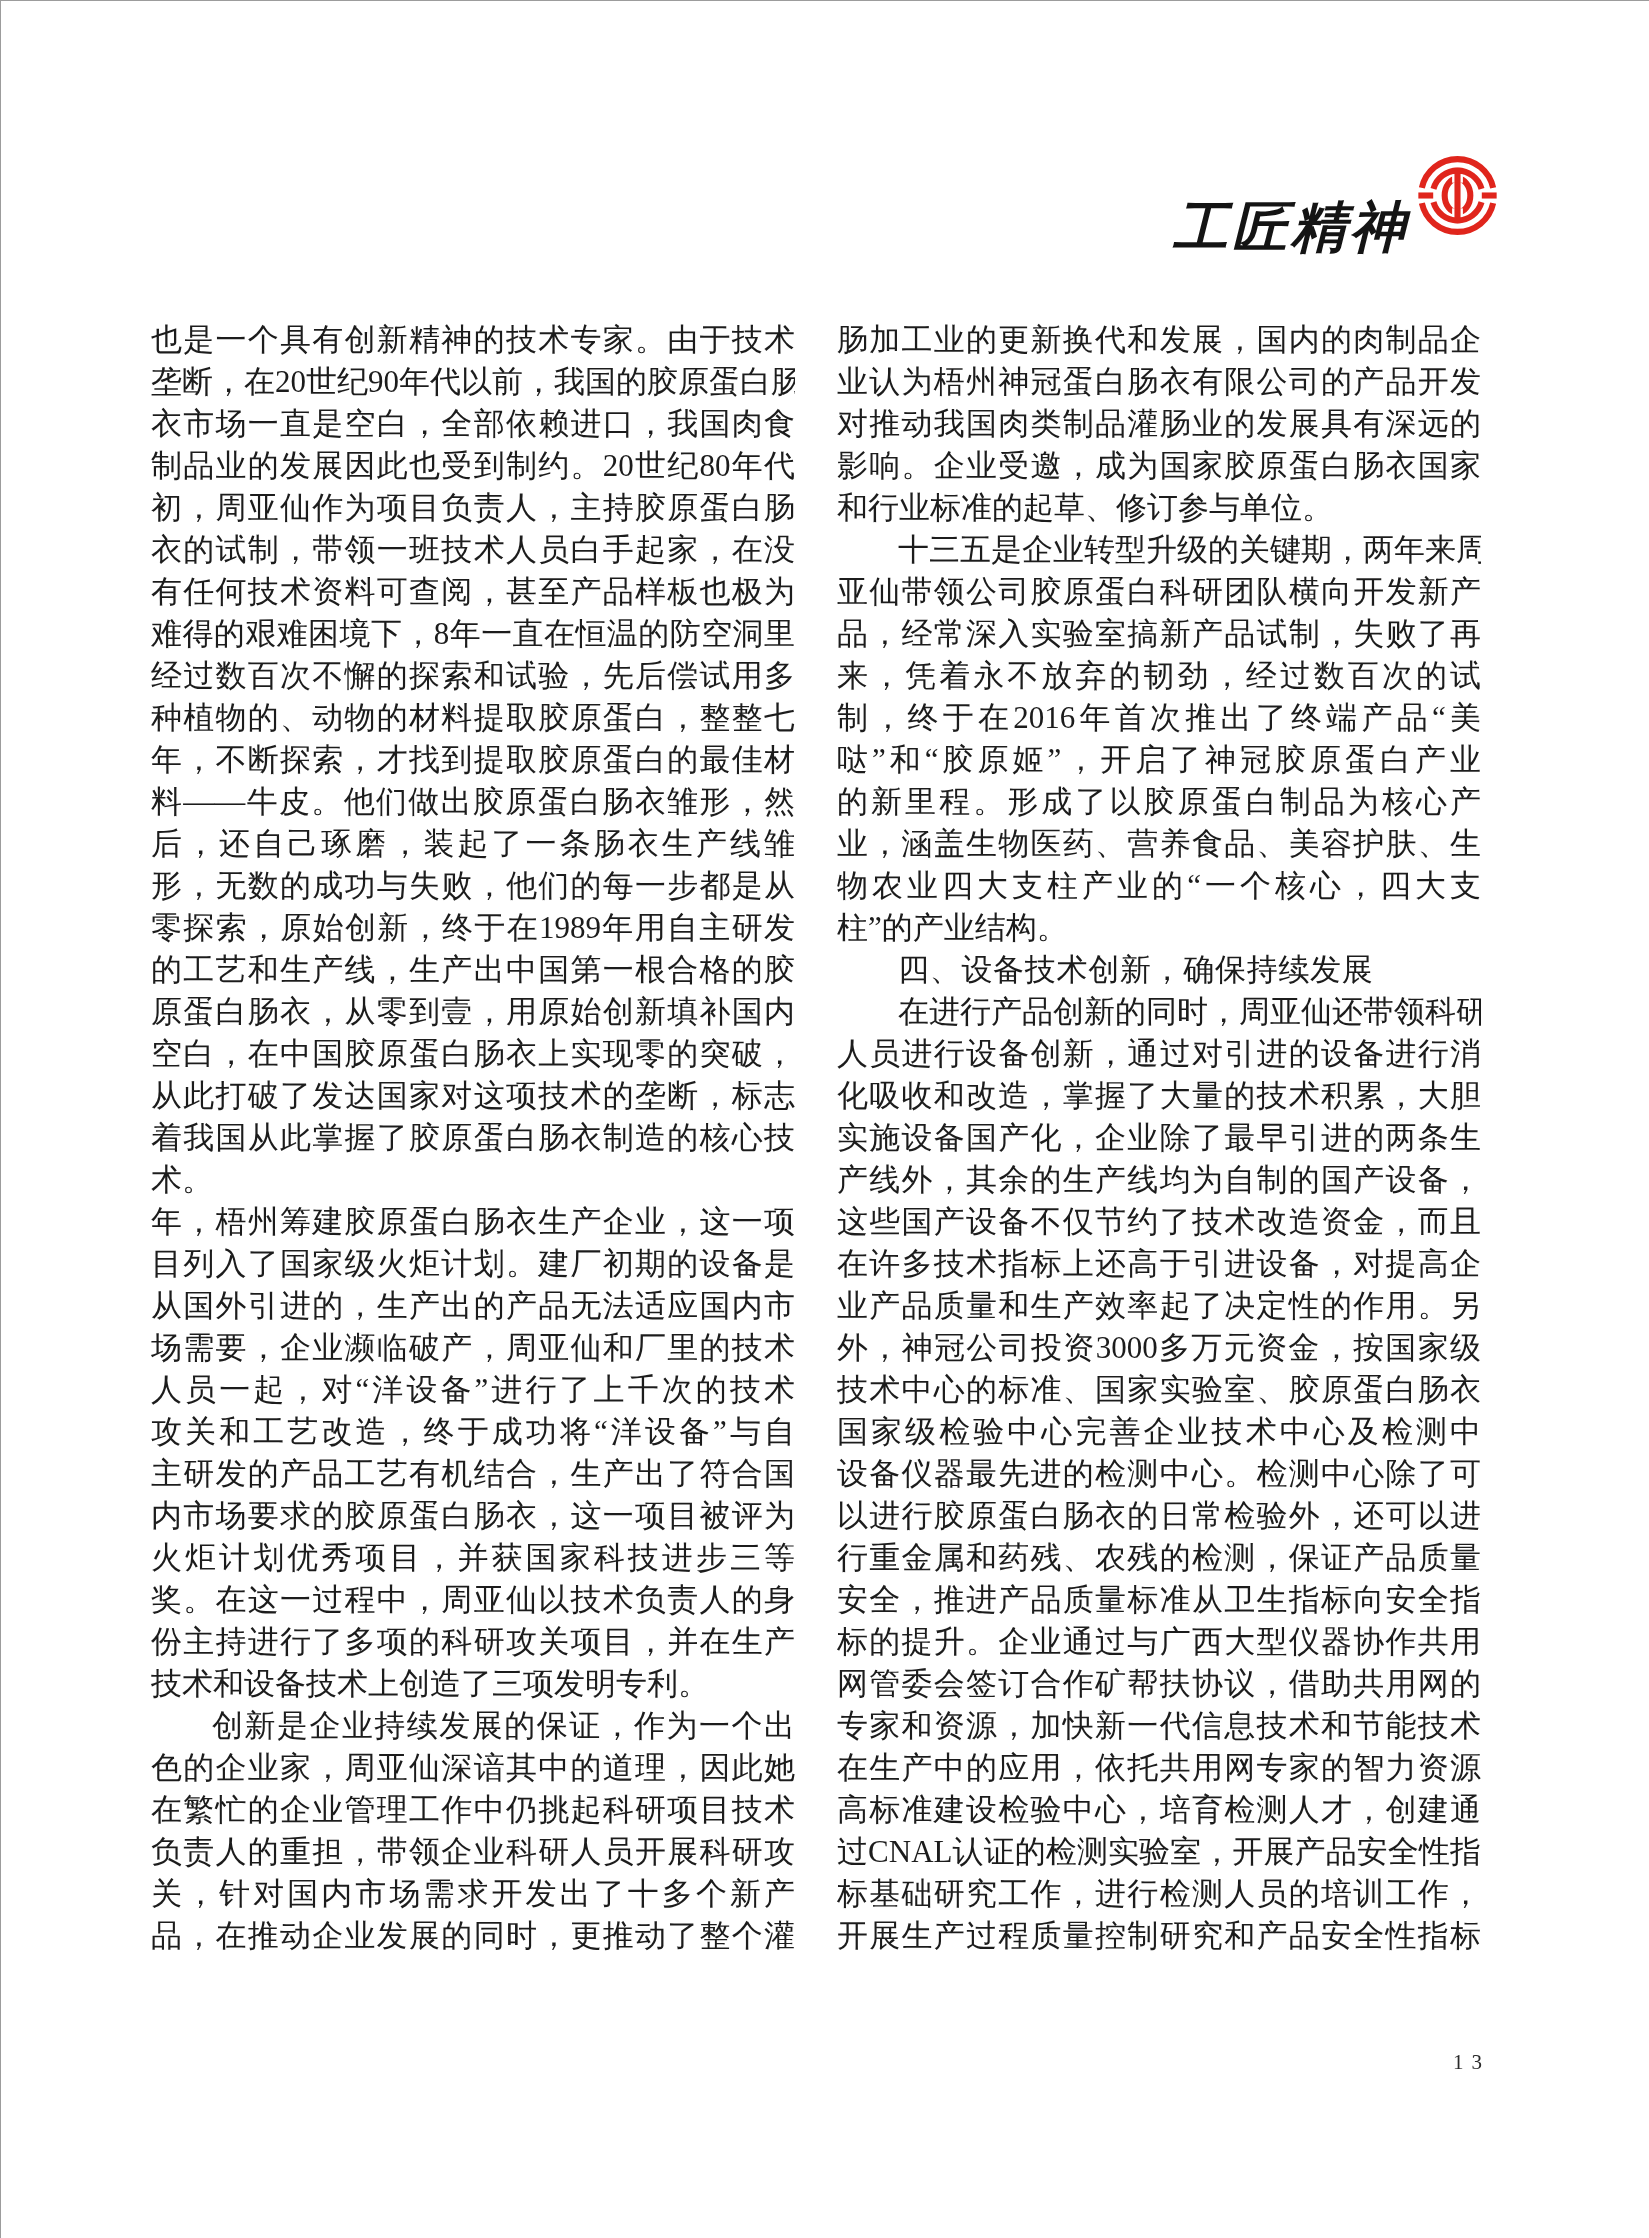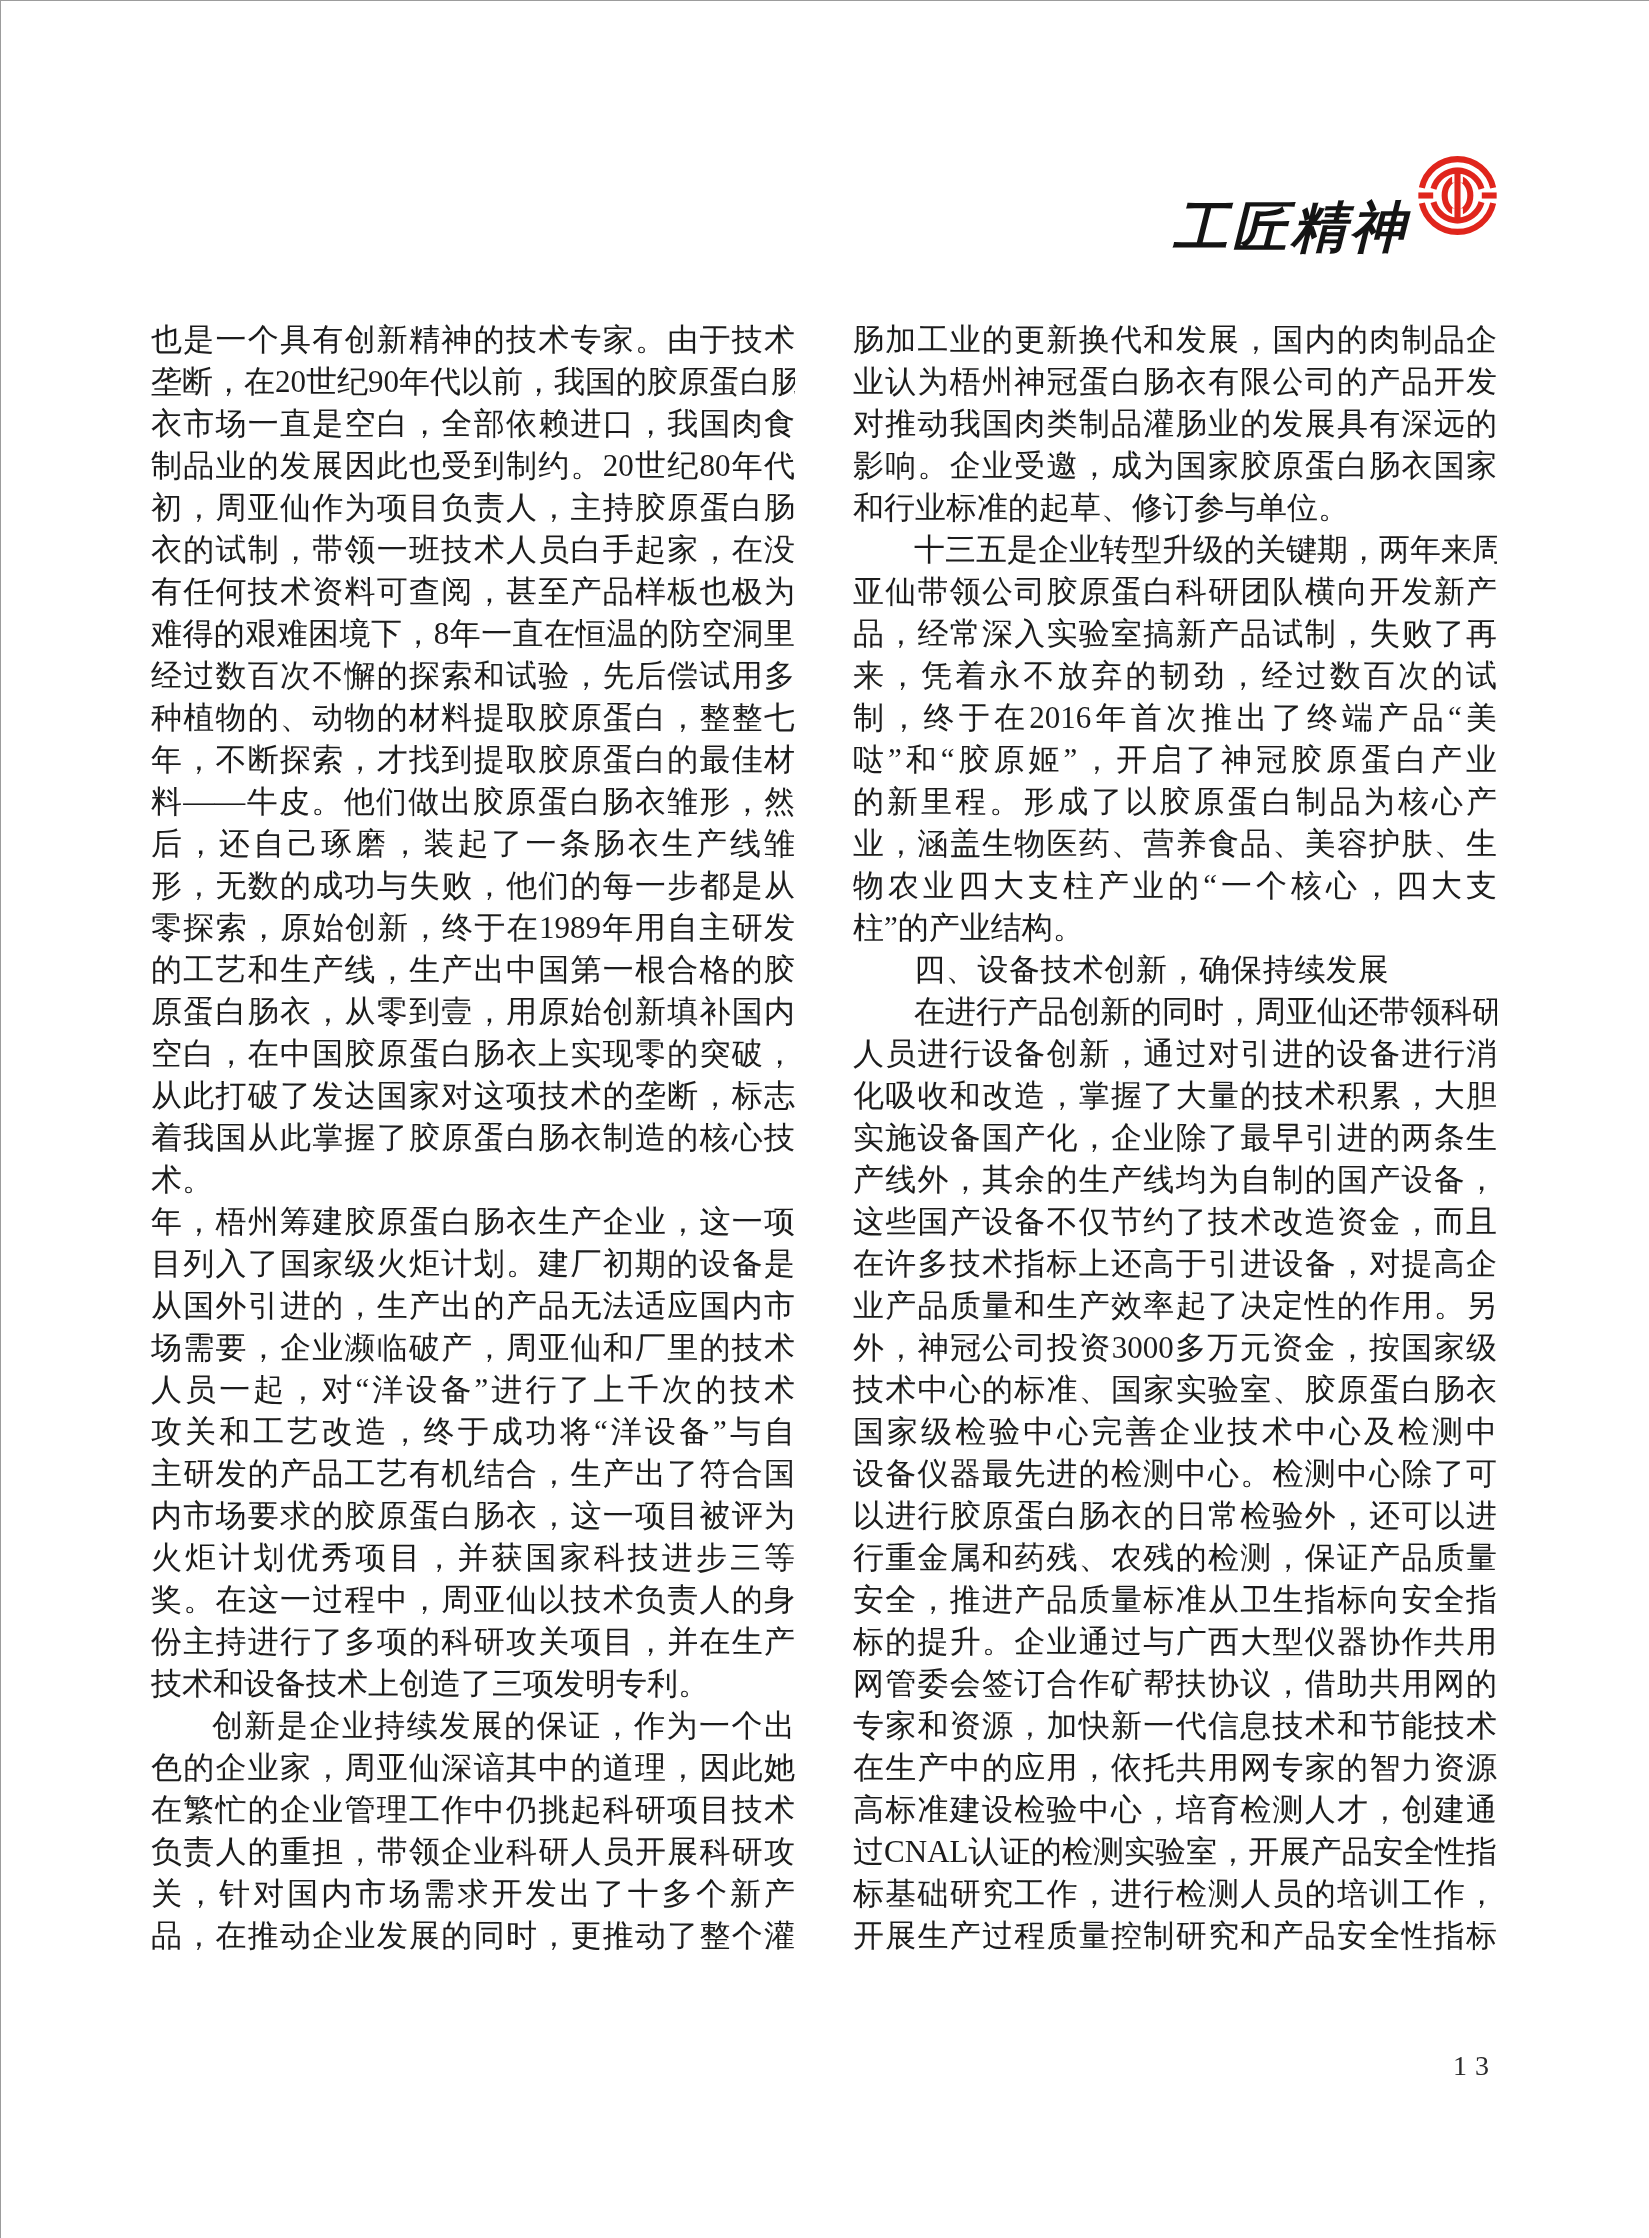--- a/index.html
+++ b/index.html
@@ -38,21 +38,21 @@
     height: 81px;
     color: #e0251c;
   }
   .logo svg { display: block; width: 100%; height: 100%; }
   .body-columns {
     position: absolute;
     left: 150px;
     top: 318px;
     width: 1357px;
     display: flex;
-    gap: 58px;
+    gap: 42px;
   }
   .column { width: 644px; }
   .line {
     height: 42px;
     line-height: 42px;
     font-size: 31px;
     text-align: justify;
     text-align-last: justify;
     text-justify: inter-character;
     overflow: hidden;
@@ -62,21 +62,21 @@
   .line.indent { text-indent: 61px; }
   .line.heading {
     font-weight: 400;
     font-family: "Liberation Sans", "DejaVu Sans", sans-serif;
     letter-spacing: 0.7px;
   }
   .page-number {
     position: absolute;
     left: 1452px;
     top: 2049px;
-    font-size: 28px;
+    font-size: 21px;
     letter-spacing: 8px;
     color: #2a2a2a;
   }
 </style>
 </head>
 <body>
 
 <div class="page" style="color: rgb(28, 28, 28);">
 
   <div class="header-title">工匠精神</div>

